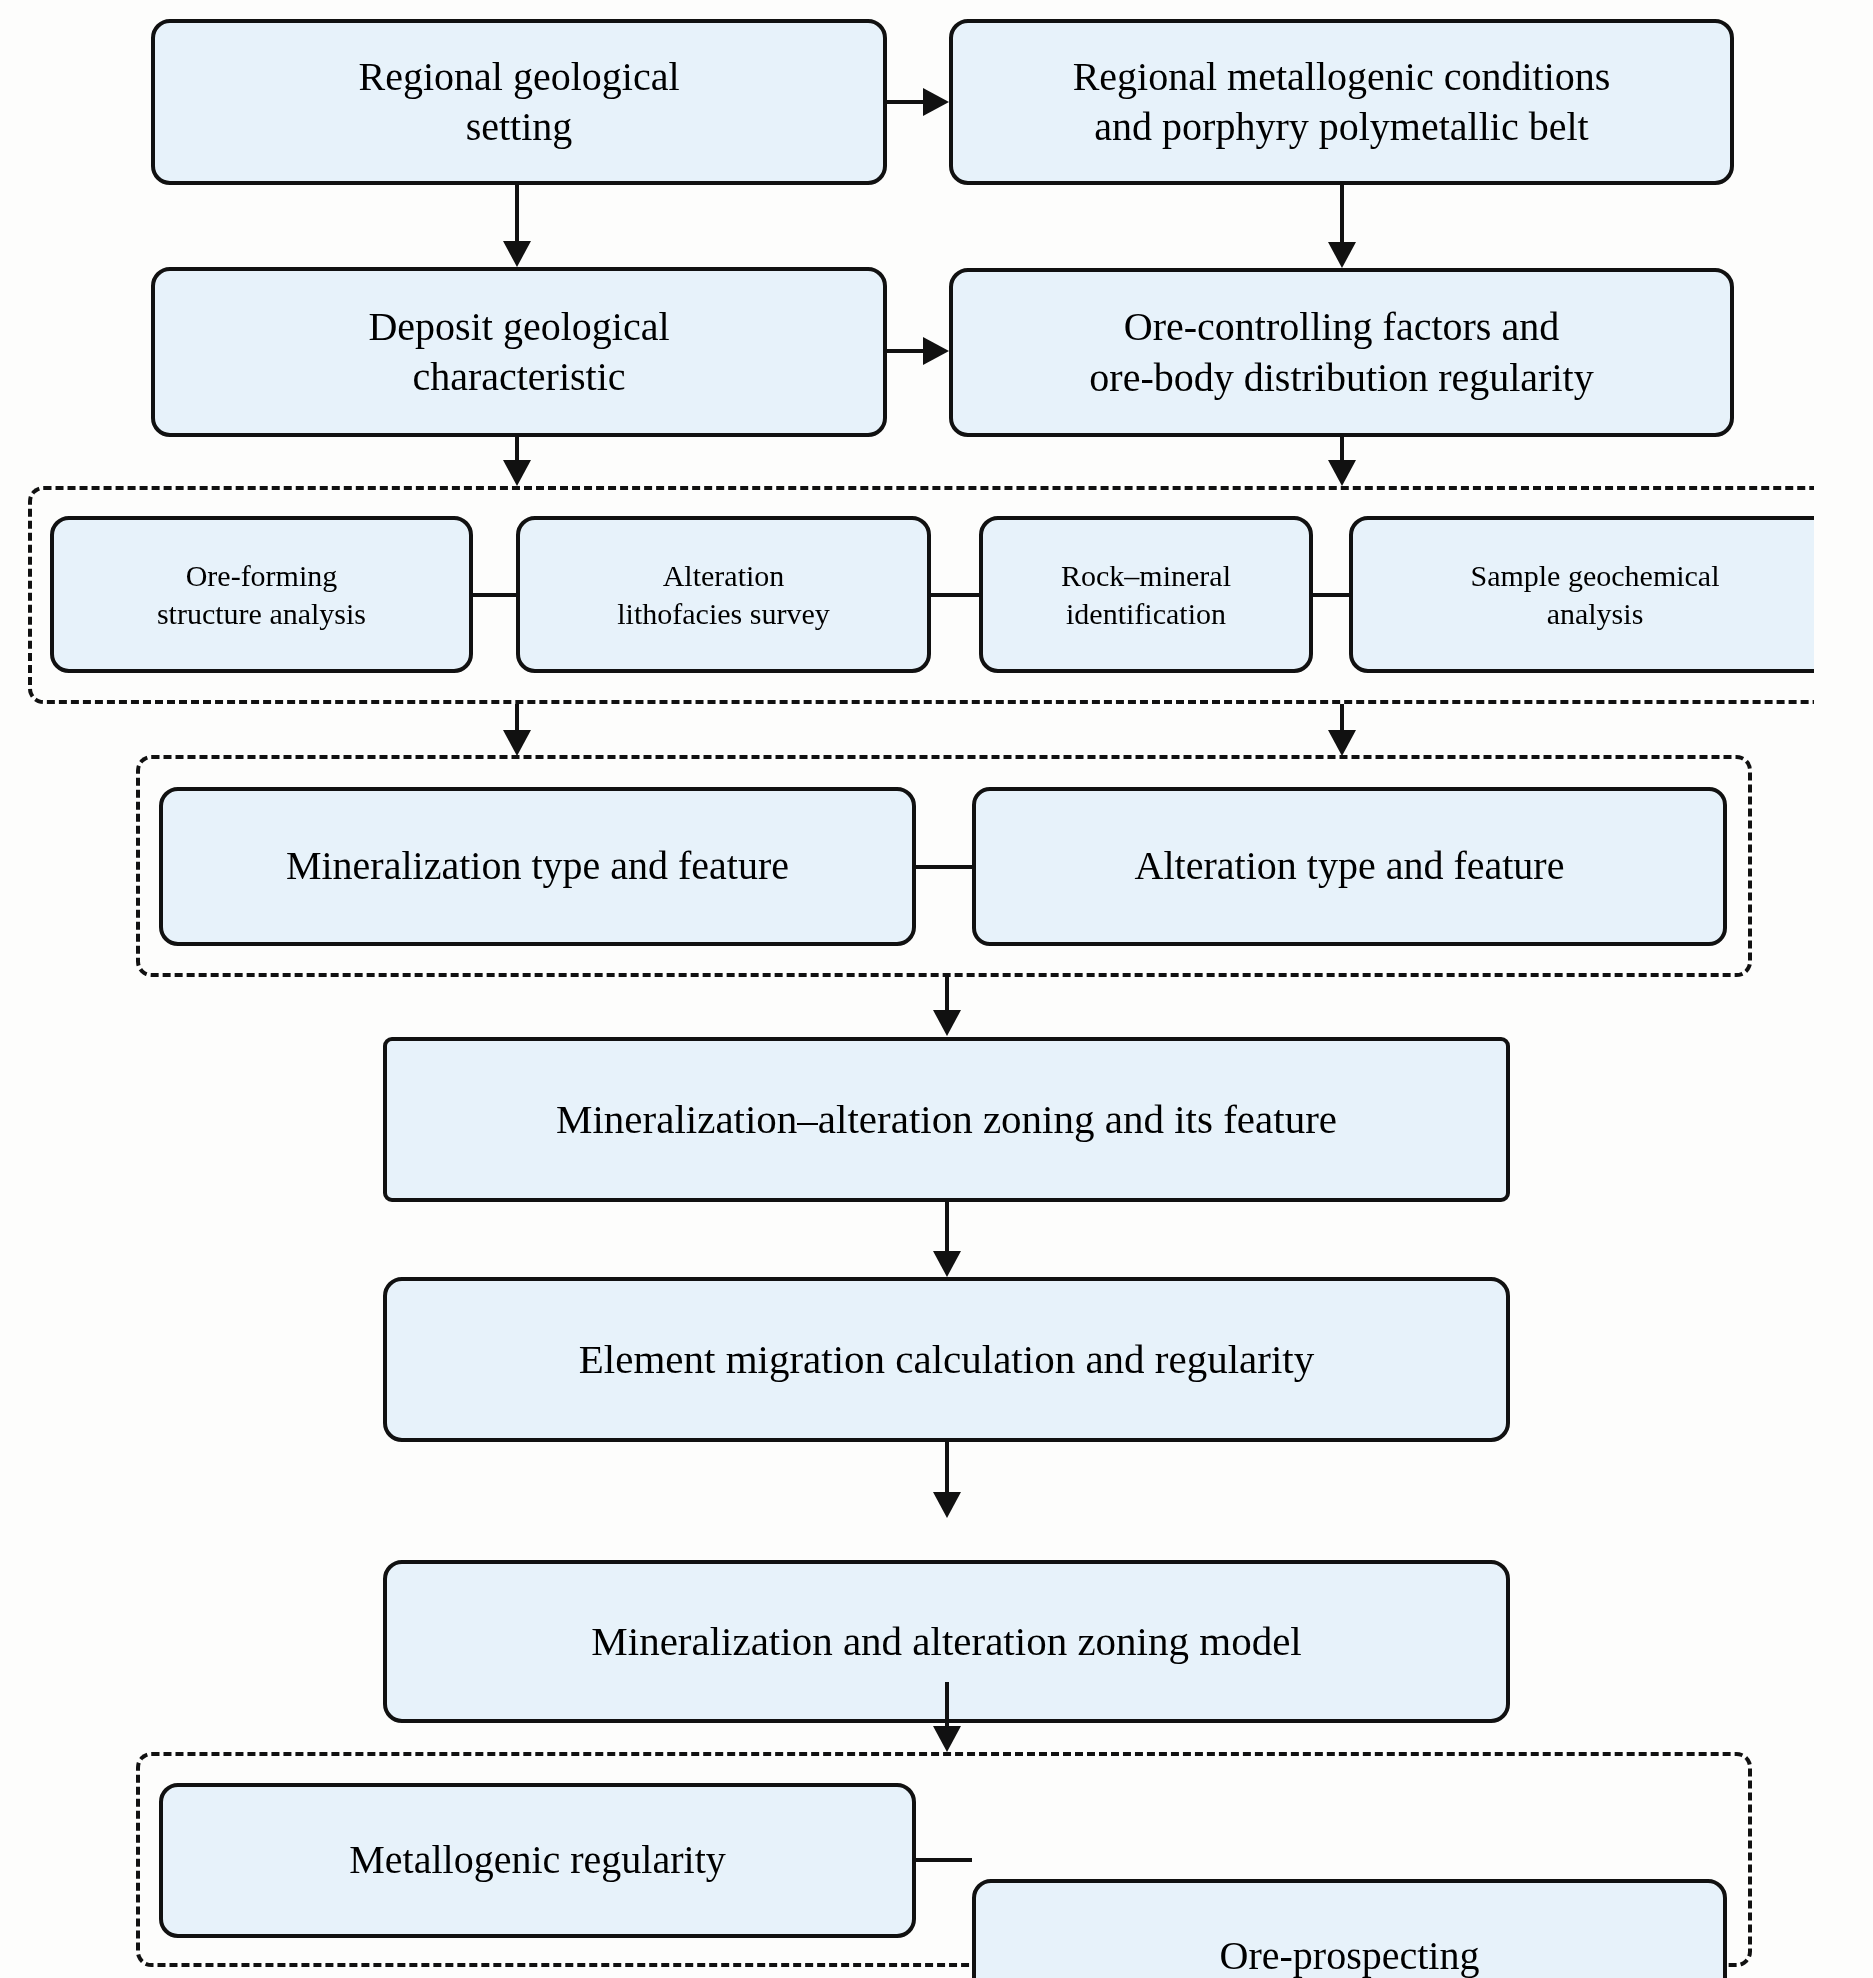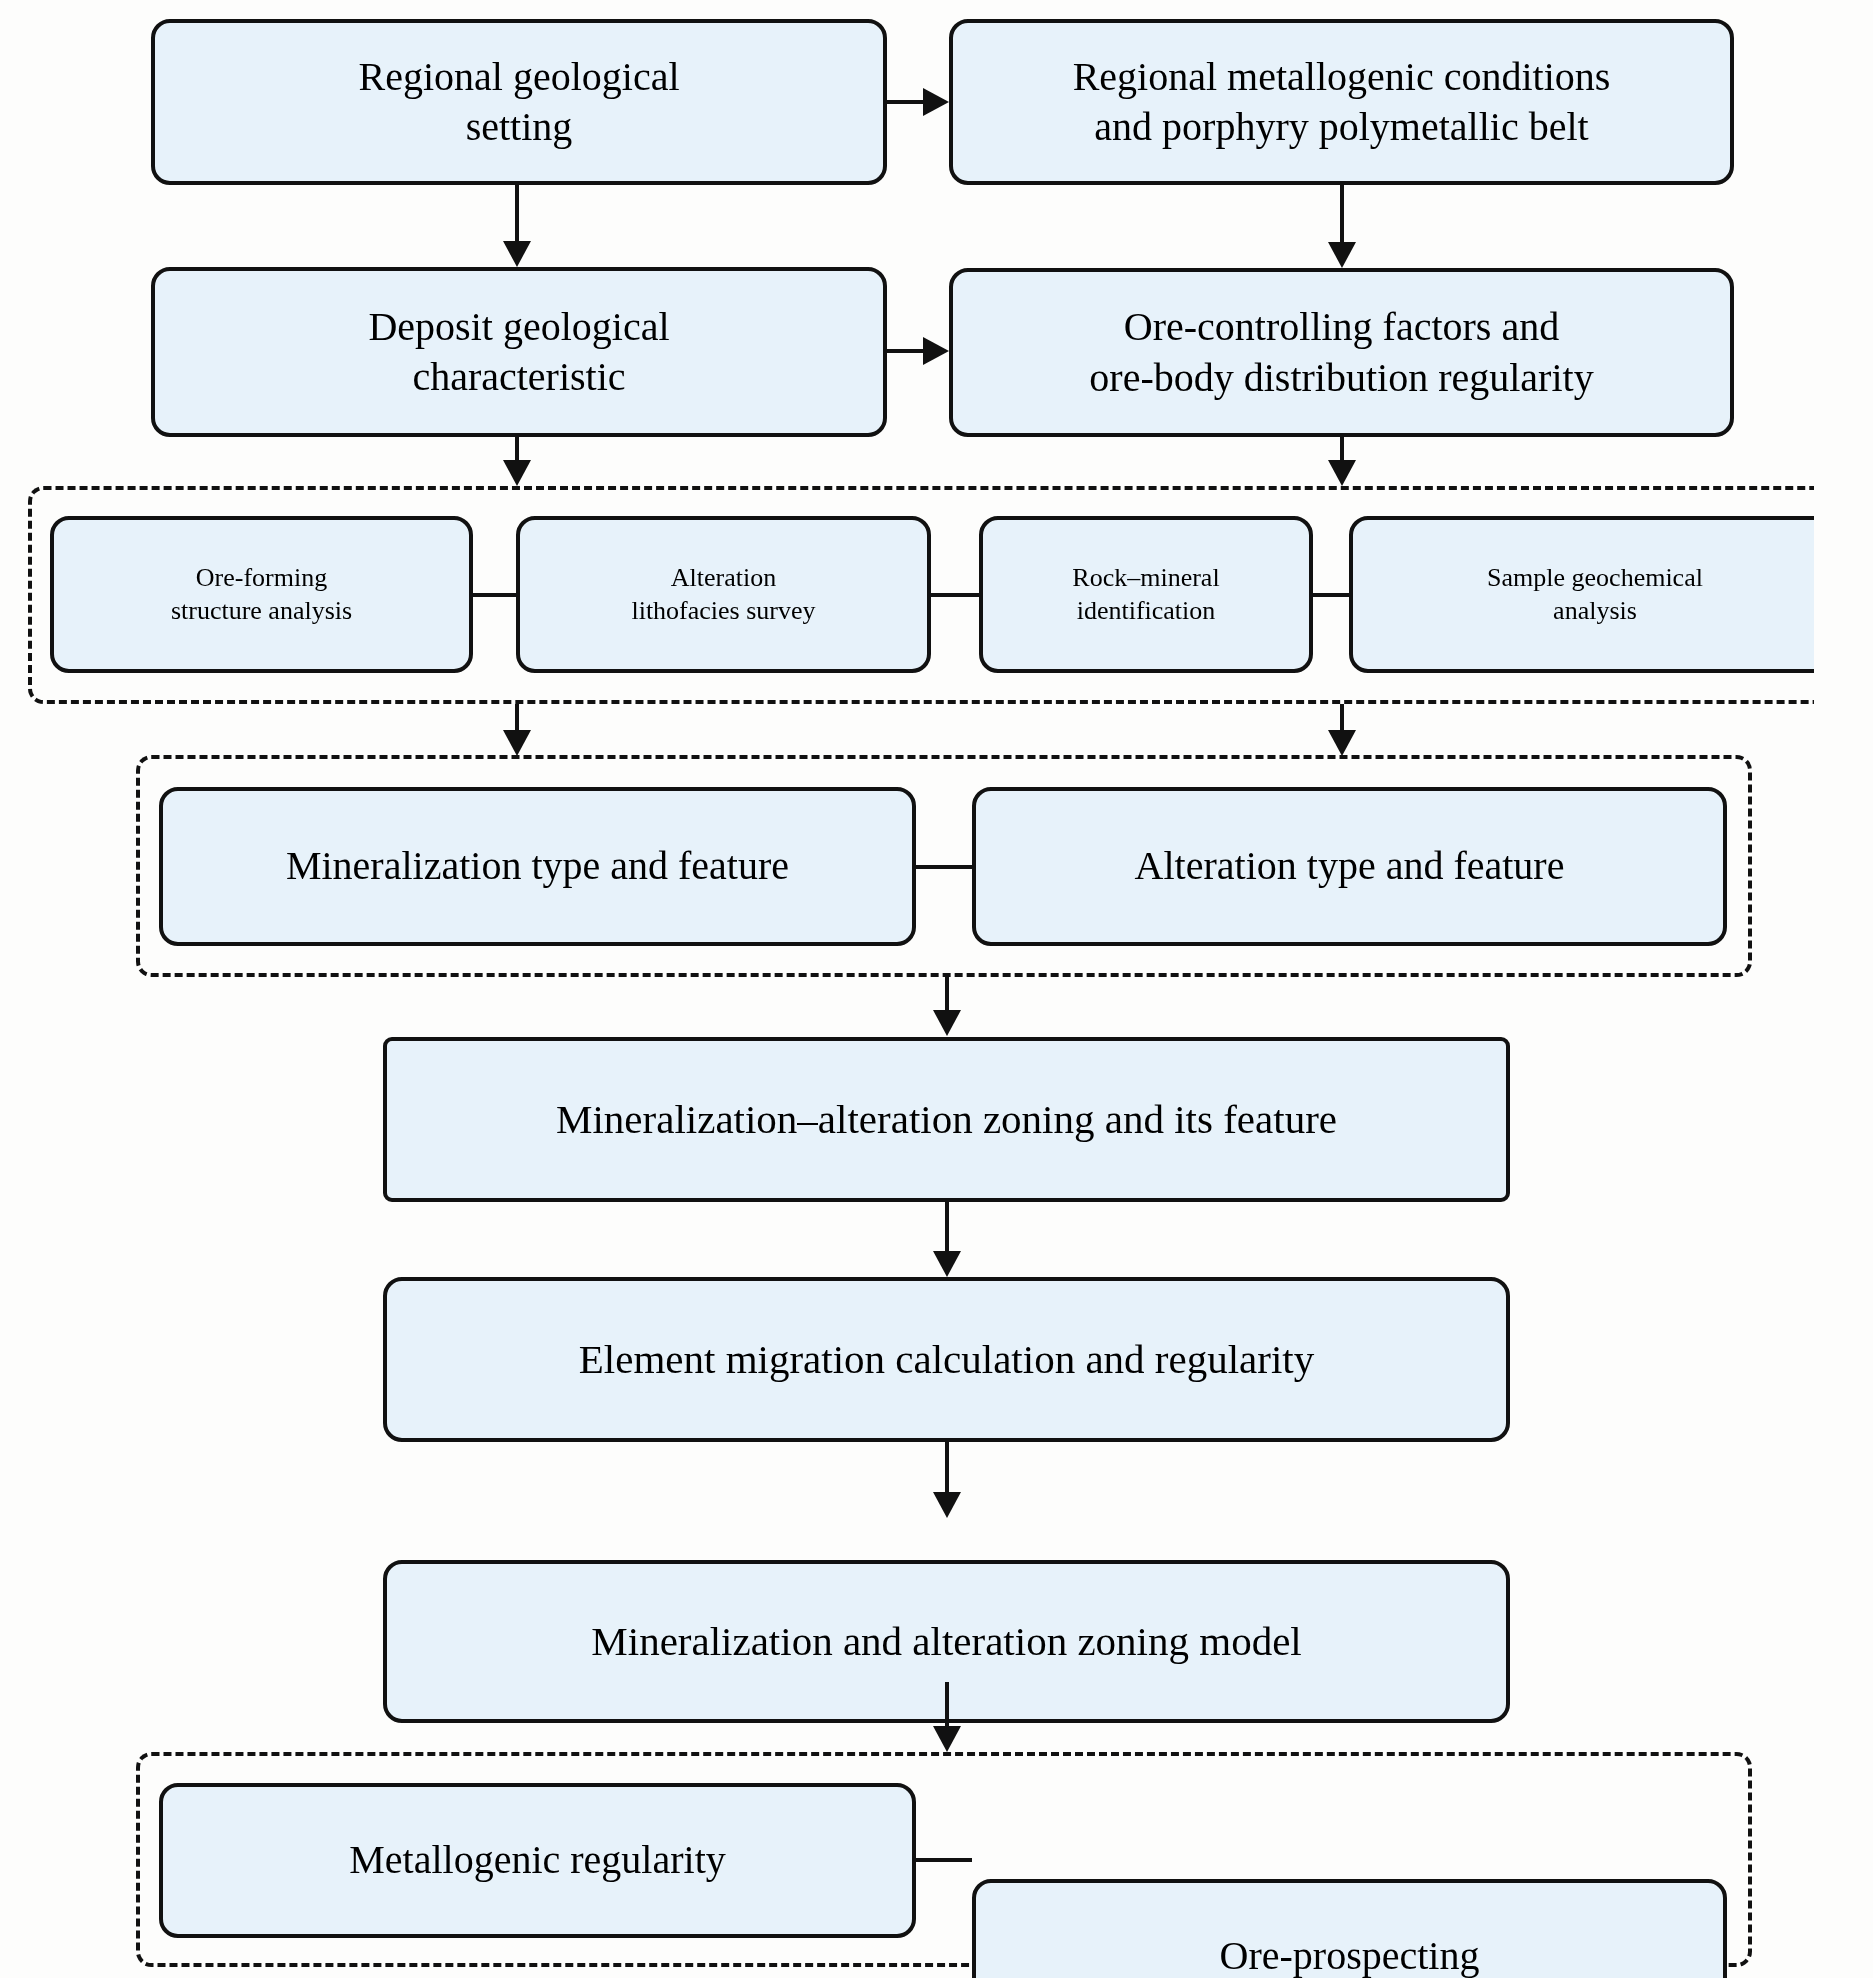--- a/index.html
+++ b/index.html
@@ -3,21 +3,21 @@
 <meta charset="utf-8">
 <style>
   html,body{margin:0;padding:0;}
   body{background:var(--bg,#fdfdfc);}
   .canvas{position:relative;width:1814px;height:1979px;background:var(--bg,#fdfdfc);overflow:hidden;
           font-family:"Liberation Serif","DejaVu Serif",serif;}
   .node{position:absolute;box-sizing:border-box;display:flex;align-items:center;justify-content:center;
         text-align:center;white-space:pre-line;background:var(--box-fill,#e7f2fa);
         border:4.3px solid var(--line,#111);border-radius:19px;font-size:40px;line-height:1.26;
         color:var(--text,#000);padding:3.4px 10.3px;}
-  .node.small{font-size:26px;}
+  .node.small{font-size:30px;}
   .node.wide{font-size:41px;}
   .group{position:absolute;box-sizing:border-box;border:4.3px dashed var(--line,#111);border-radius:15.5px;}
   .vline{position:absolute;width:4.3px;background:var(--line,#111);}
   .vline.arrow::after{content:"";position:absolute;left:50%;bottom:-24px;transform:translateX(-50%);
         border:solid transparent;border-width:26px 14.6px 0 14.6px;border-top-color:var(--line,#111);}
   .hline{position:absolute;height:4.3px;background:var(--line,#111);}
   .hline.arrow::after{content:"";position:absolute;top:50%;right:-24px;transform:translateY(-50%);
         border:solid transparent;border-width:14.6px 0 14.6px 26px;border-left-color:var(--line,#111);}
 </style>
 </head>
@@ -54,21 +54,21 @@
 identification</div>
   <div class="hline" style="left:473px;top:593px;width:43px;"></div>
   <div class="hline" style="left:931px;top:593px;width:48px;"></div>
   <div class="hline" style="left:1313px;top:593px;width:36px;"></div>
 
   <div class="vline arrow" style="left:515px;top:704px;height:27.5px;"></div>
   <div class="vline arrow" style="left:1340px;top:704px;height:27.5px;"></div>
 
   <div class="group" style="left:136px;top:755px;width:1616px;height:222px;"></div>
   <div class="node" style="left:159px;top:787px;width:757px;height:159px;">Mineralization type and feature</div>
-  <div class="node" style="left:972px;top:787px;width:755px;height:159px;">Alteration type and feature</div>
+  <div class="node" style="left:972px;top:787px;width:755px;height:159px;border-radius:18px;">Alteration type and feature</div>
   <div class="hline" style="left:916px;top:865px;width:56px;"></div>
 
   <div class="vline arrow" style="left:945px;top:977px;height:35px;"></div>
 
   <div class="node wide" style="left:383px;top:1037px;width:1127px;height:165px;border-radius:9px;">Mineralization–alteration zoning and its feature</div>
   <div class="vline arrow" style="left:945px;top:1202px;height:51px;"></div>
 
   <div class="node wide" style="left:383px;top:1277px;width:1127px;height:165px;">Element migration calculation and regularity</div>
   <div class="vline arrow" style="left:945px;top:1442px;height:52px;"></div>
 

